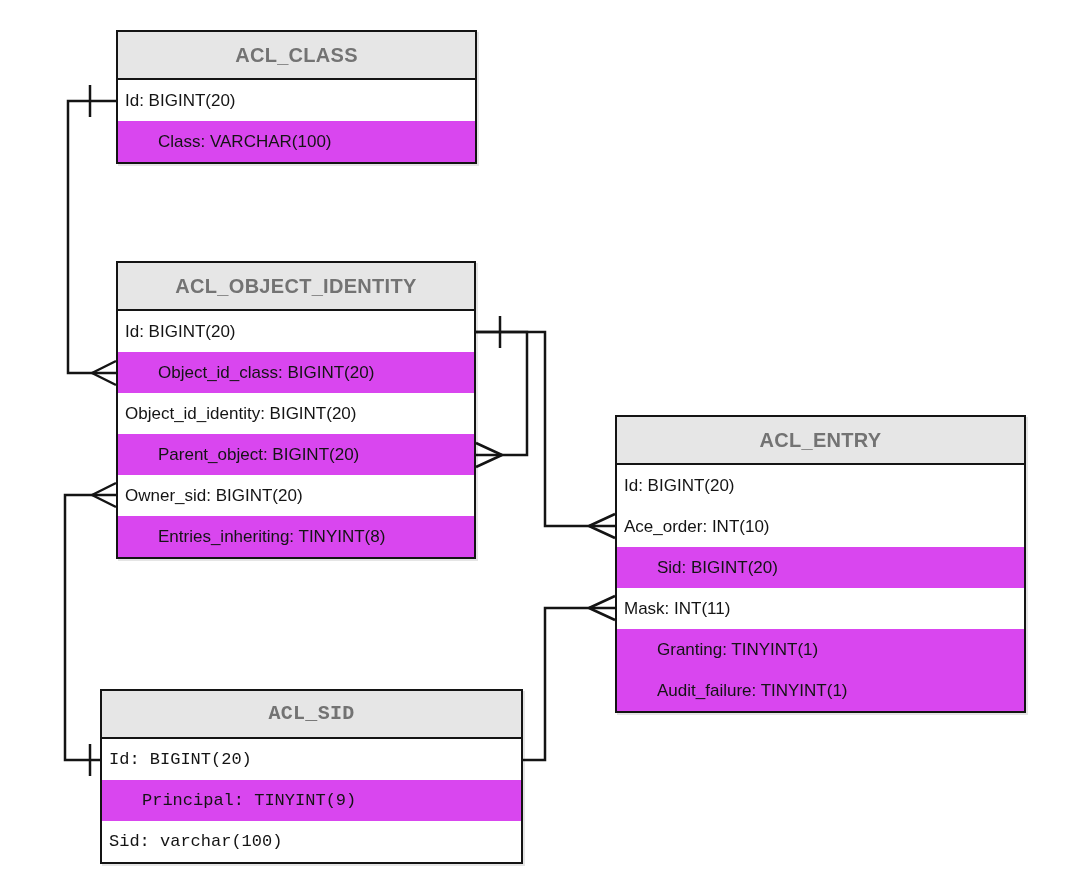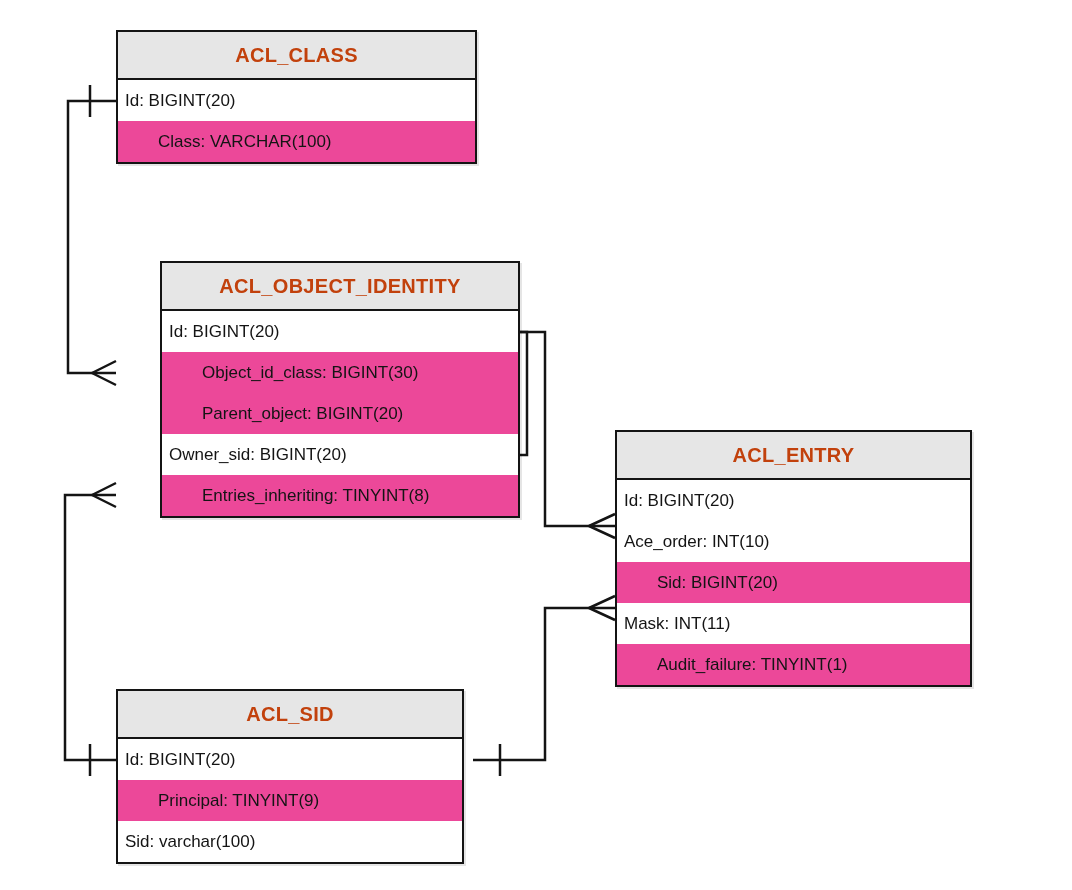--- a/index.html
+++ b/index.html
@@ -26,43 +26,43 @@
   .entity-title {
     box-sizing: border-box;
     height: 48px;
     line-height: 46px;
     text-align: center;
     font-weight: bold;
     font-size: 20px;
     letter-spacing: 0.3px;
     background: #e6e6e6;
     border-bottom: 2px solid #141414;
-    color: #c2410c;
+    color: #737373;
     white-space: nowrap;
     overflow: hidden;
   }
   .field-row {
     box-sizing: border-box;
     height: 41px;
     line-height: 41px;
     font-size: 17px;
     padding-left: 7px;
     background: #ffffff;
     white-space: nowrap;
     overflow: hidden;
   }
   .field-row.alt {
-    background: #ec4899;
+    background: #d946ef;
     padding-left: 40px;
   }
   
   #tbl-acl-class            { left: 116px; top: 30px;  width: 361px; }
-  #tbl-acl-object-identity  { left: 116px; top: 261px; width: 360px; margin-left: 44px; }
-  #tbl-acl-sid              { left: 116px; top: 689px; width: 348px; }
-  #tbl-acl-entry            { left: 615px; top: 430px; width: 357px; }
+  #tbl-acl-object-identity  { left: 116px; top: 261px; width: 360px; }
+  #tbl-acl-sid              { left: 100px; top: 689px; width: 423px; font-family: Liberation Mono, monospace; }
+  #tbl-acl-entry            { left: 615px; top: 415px; width: 411px; }
   #wires {
     position: absolute;
     left: 0; top: 0;
     width: 1072px;
     height: 890px;
     pointer-events: none;
   }
   #wires path, #wires polyline {
     stroke: #141414;
     stroke-width: 2.5;
@@ -108,35 +108,37 @@
 
   <div class="entity" id="tbl-acl-class">
     <div class="entity-title">ACL_CLASS</div>
     <div class="field-row">Id: BIGINT(20)</div>
     <div class="field-row alt">Class: VARCHAR(100)</div>
   </div>
 
   <div class="entity" id="tbl-acl-object-identity">
     <div class="entity-title">ACL_OBJECT_IDENTITY</div>
     <div class="field-row">Id: BIGINT(20)</div>
-    <div class="field-row alt">Object_id_class: BIGINT(30)</div>
+    <div class="field-row alt">Object_id_class: BIGINT(20)</div>
+    <div class="field-row">Object_id_identity: BIGINT(20)</div>
     <div class="field-row alt">Parent_object: BIGINT(20)</div>
     <div class="field-row">Owner_sid: BIGINT(20)</div>
     <div class="field-row alt">Entries_inheriting: TINYINT(8)</div>
   </div>
 
   <div class="entity" id="tbl-acl-sid">
     <div class="entity-title">ACL_SID</div>
     <div class="field-row">Id: BIGINT(20)</div>
     <div class="field-row alt">Principal: TINYINT(9)</div>
     <div class="field-row">Sid: varchar(100)</div>
   </div>
 
   <div class="entity" id="tbl-acl-entry">
     <div class="entity-title">ACL_ENTRY</div>
     <div class="field-row">Id: BIGINT(20)</div>
     <div class="field-row">Ace_order: INT(10)</div>
     <div class="field-row alt">Sid: BIGINT(20)</div>
     <div class="field-row">Mask: INT(11)</div>
+    <div class="field-row alt">Granting: TINYINT(1)</div>
     <div class="field-row alt">Audit_failure: TINYINT(1)</div>
   </div>
 
 </div>
 
 </body></html>

